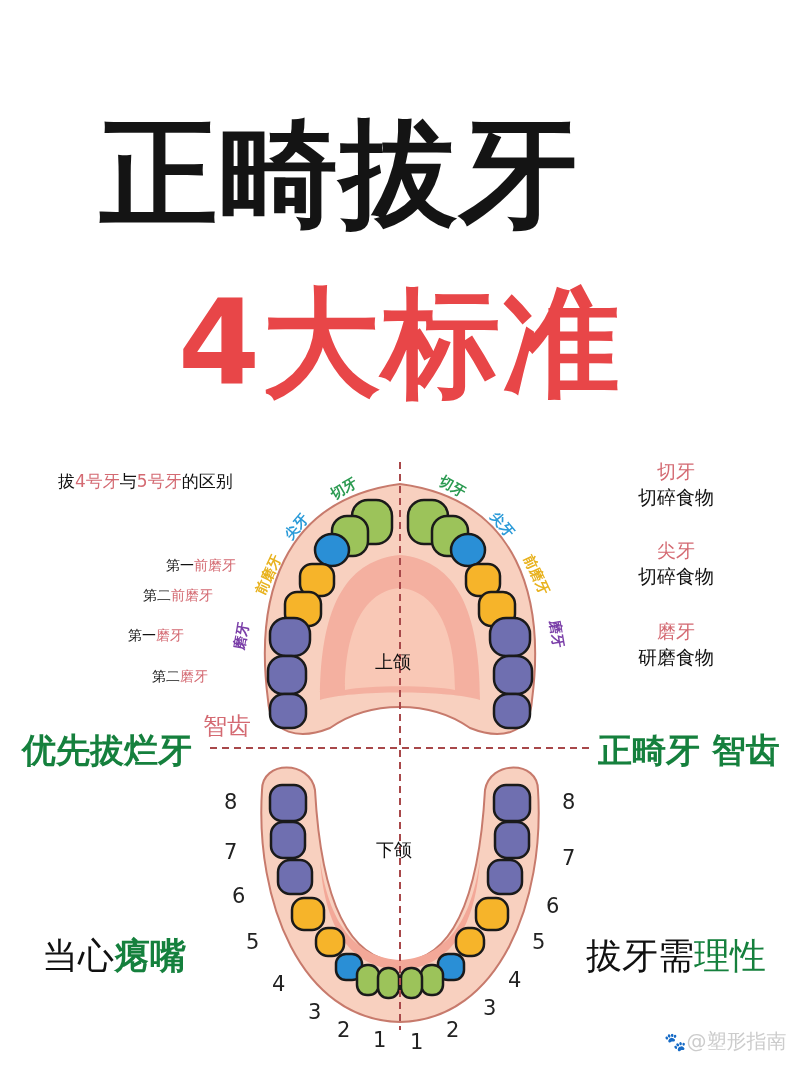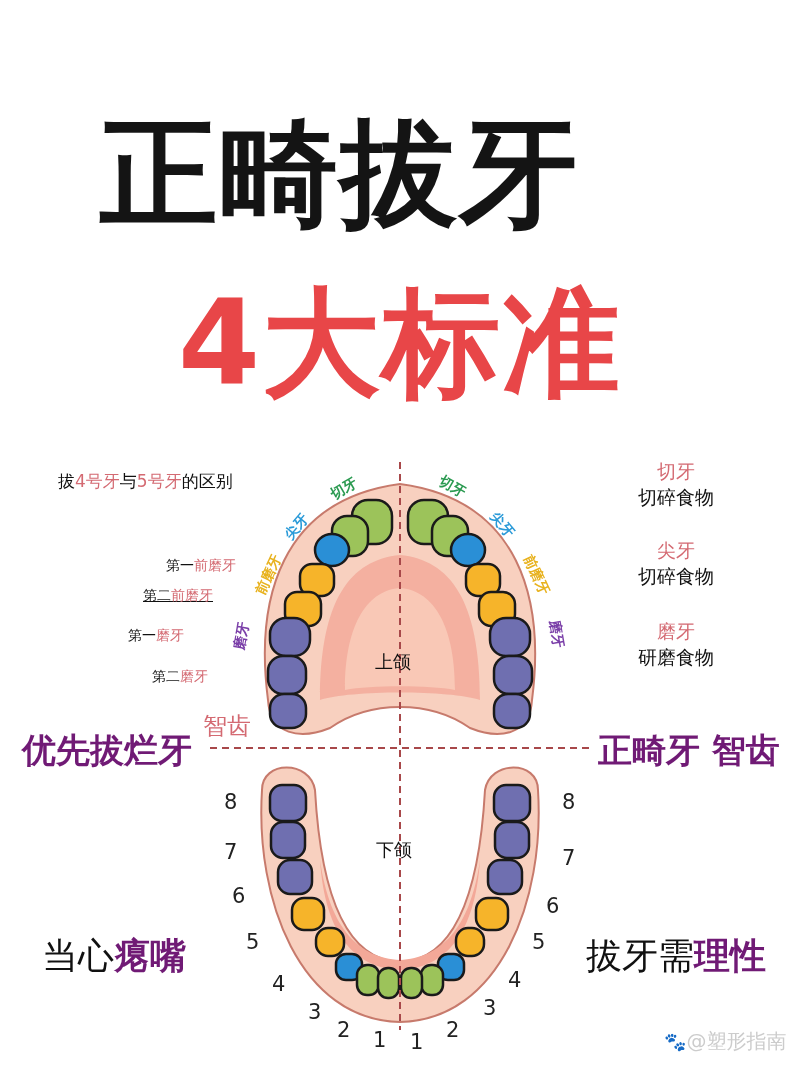--- a/index.html
+++ b/index.html
@@ -1,20 +1,20 @@
 <!DOCTYPE html>
 <html><head>
 <meta charset="utf-8">
 <style>
   html,body{margin:0;padding:0;background:#fff;}
   body{width:800px;height:1069px;position:relative;overflow:hidden;font-family:"DejaVu Sans","Liberation Sans",sans-serif;color:#111;}
   .abs{position:absolute;white-space:nowrap;}
   .title1{left:0;width:679px;top:108px;text-align:center;font-size:118px;font-weight:bold;color:#141414;letter-spacing:2px;line-height:130px;}
   .title2{left:0;width:800px;top:278px;text-align:center;font-size:118px;font-weight:bold;color:#e84648;letter-spacing:2px;line-height:130px;}
-  .red{color:#701a75;}
+  .red{color:#15803d;}
   .pink{color:#d46a72;}
   .sub{font-size:17px;}
   .big{font-size:34px;font-weight:bold;}
   .big2{font-size:36px;}
   .small{font-size:14px;}
   .num{font-size:21px;color:#222;}
   .desc{font-size:19px;text-align:center;width:120px;}
   svg{position:absolute;left:0;top:0;}
   .wm{font-size:20px;color:#ccc;}
 </style>
@@ -85,42 +85,42 @@
 <div class="abs small" style="left:488px;top:516px;color:#2a9ad8;font-weight:bold;transform:rotate(50deg);">尖牙</div>
 <div class="abs small" style="left:248px;top:566px;color:#e8b21e;font-weight:bold;transform:rotate(-65deg);">前磨牙</div>
 <div class="abs small" style="left:515px;top:566px;color:#e8b21e;font-weight:bold;transform:rotate(65deg);">前磨牙</div>
 <div class="abs small" style="left:228px;top:627px;color:#7a3ea8;font-weight:bold;transform:rotate(-80deg);">磨牙</div>
 <div class="abs small" style="left:542px;top:625px;color:#7a3ea8;font-weight:bold;transform:rotate(80deg);">磨牙</div>
 
 <div class="abs" style="left:375px;top:650px;font-size:18px;text-align:right;">上颌</div>
 <div class="abs" style="left:376px;top:838px;font-size:18px;">下颌</div>
 
 <div class="abs small" style="left:166px;top:557px;"><span>第一</span><span class="pink">前磨牙</span></div>
-<div class="abs small" style="left:143px;top:587px;text-decoration:underline;"><span>第二</span><span class="pink">前磨牙</span></div>
+<div class="abs small" style="left:143px;top:587px;"><span>第二</span><span class="pink">前磨牙</span></div>
 <div class="abs small" style="left:128px;top:627px;"><span>第一</span><span class="pink">磨牙</span></div>
 <div class="abs small" style="left:152px;top:668px;"><span>第二</span><span class="pink">磨牙</span></div>
 <div class="abs" style="left:203px;top:710px;font-size:24px;"><span class="pink">智齿</span></div>
 
 <div class="abs desc" style="left:616px;top:459px;">
   <div class="pink">切牙</div>
   <div>切碎食物</div>
 </div>
 <div class="abs desc" style="left:616px;top:538px;">
   <div class="pink">尖牙</div>
   <div>切碎食物</div>
 </div>
 <div class="abs desc" style="left:616px;top:619px;">
   <div class="pink">磨牙</div>
   <div>研磨食物</div>
 </div>
 
 <div class="abs big red" style="left:22px;top:728px;">优先拔烂牙</div>
 <div class="abs big red" style="left:598px;top:728px;">正畸牙 智齿</div>
 <div class="abs big2" style="left:42px;top:932px;"><span>当心</span><span class="red" style="font-weight:bold;">瘪嘴</span></div>
-<div class="abs big2" style="left:586px;top:932px;"><span>拔牙需</span><span class="red" style="font-weight:bold;">理性</span></div>
+<div class="abs big2" style="left:586px;top:932px;"><span>拔牙需</span><span class="red" style="font-weight:normal;">理性</span></div>
 
 <div class="abs num" style="left:224px;top:790px;">8</div>
 <div class="abs num" style="left:224px;top:840px;">7</div>
 <div class="abs num" style="left:232px;top:884px;">6</div>
 <div class="abs num" style="left:246px;top:930px;">5</div>
 <div class="abs num" style="left:272px;top:972px;">4</div>
 <div class="abs num" style="left:308px;top:1000px;">3</div>
 <div class="abs num" style="left:337px;top:1018px;">2</div>
 <div class="abs num" style="left:373px;top:1028px;">1</div>
 

